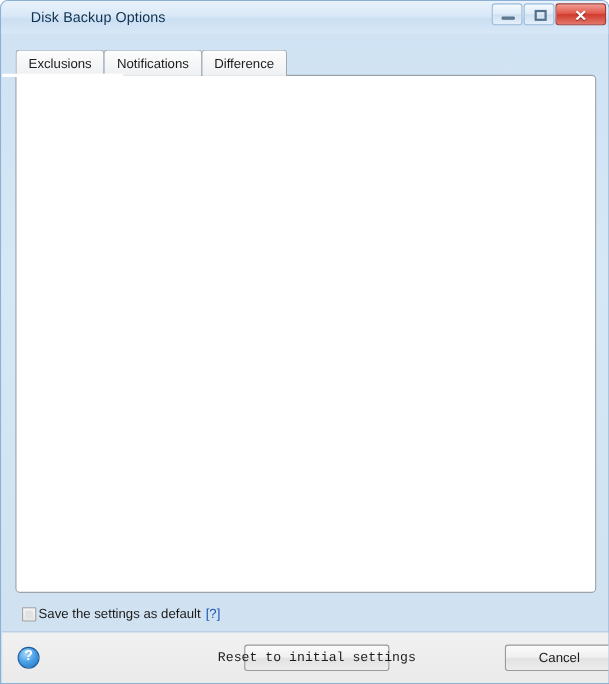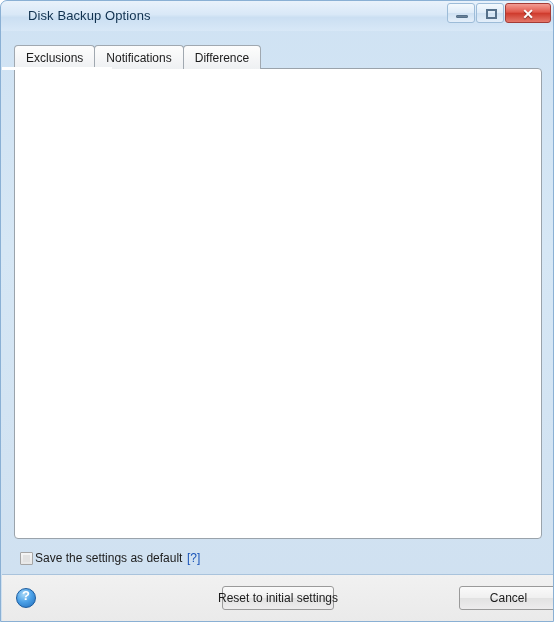--- a/index.html
+++ b/index.html
@@ -467,20 +467,20 @@
   <div class="link soft" style="left:72px; top:474px;">Turn off automatic cleanup</div>
 
   <div class="check" style="left:19px; top:551px;"></div>
   <div class="lbl" style="left:34px; top:550px;">Save the settings as default</div>
   <div class="link brackets" style="left:186px; top:550px;">[?]</div>
 
   <div class="footer-sep"></div>
   <div class="footer"></div>
   <div class="help-icon"></div>
 
-  <div class="btn" style="left:221px; top:585px; width:112px;">
+  <div class="btn" style="left:221px; top:585px; width:132px;font-family:Liberation Mono, monospace;">
     <span>Reset to initial settings</span>
   </div>
   <div class="btn" style="left:458px; top:585px; width:99px;">
     <span>Cancel</span>
   </div>
 
 </div>
 
 </body></html>

